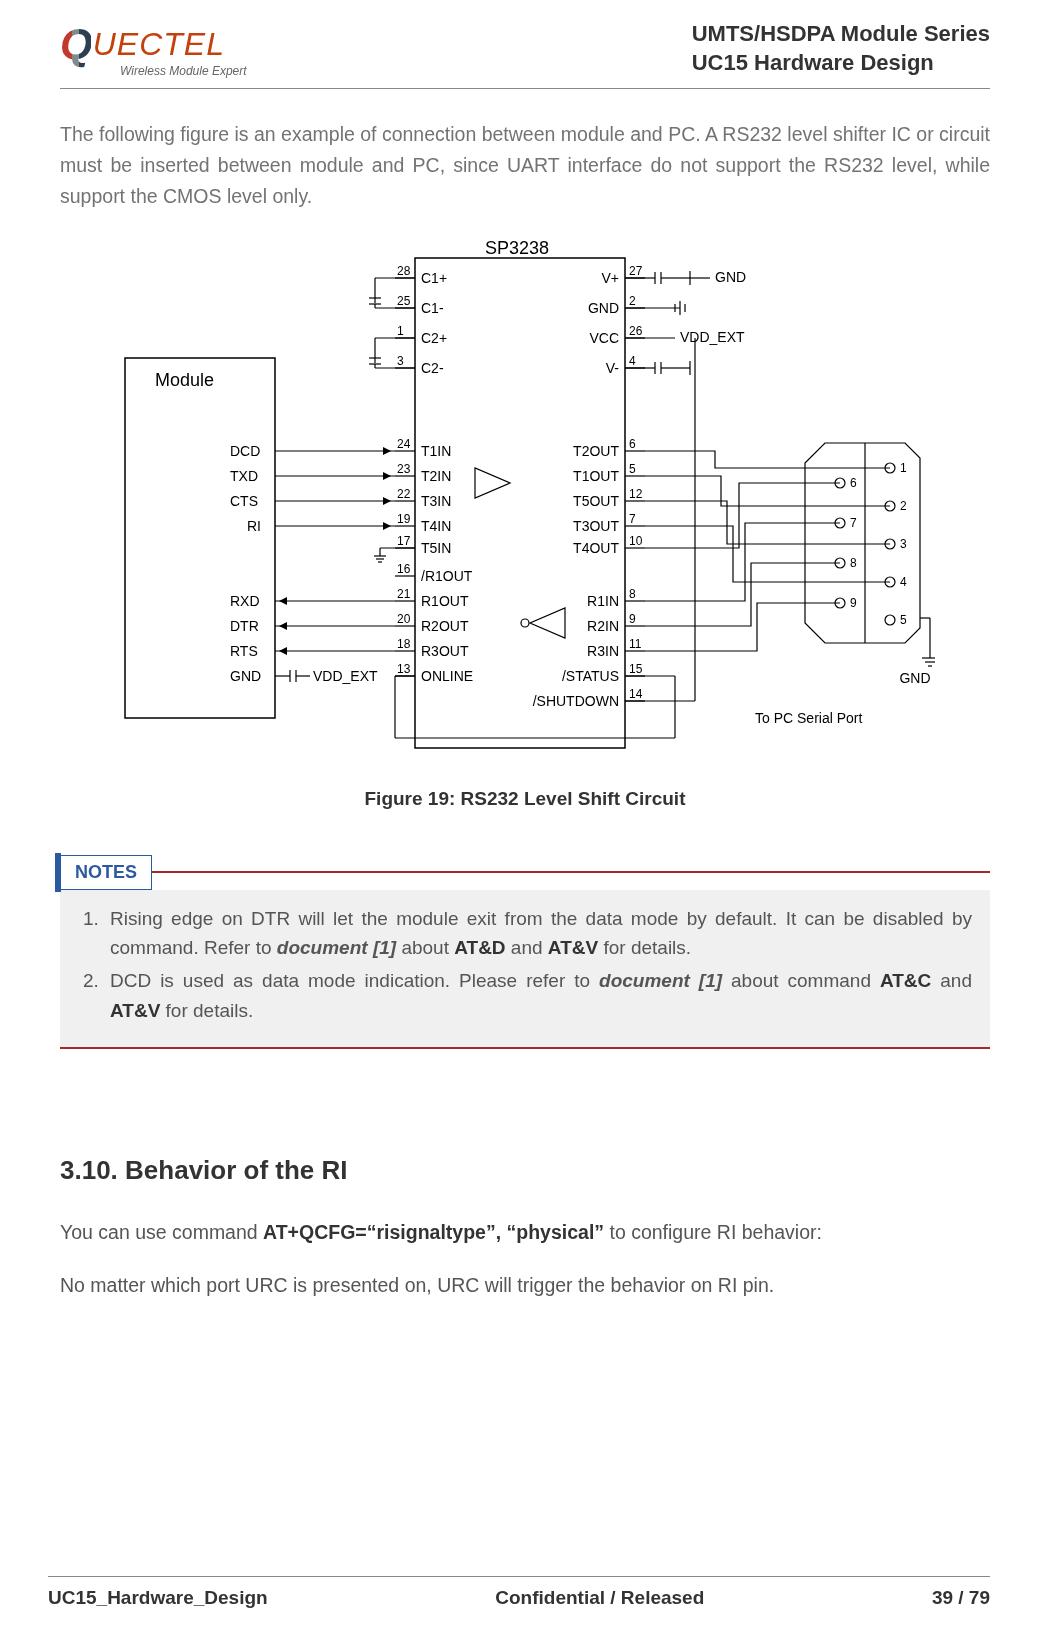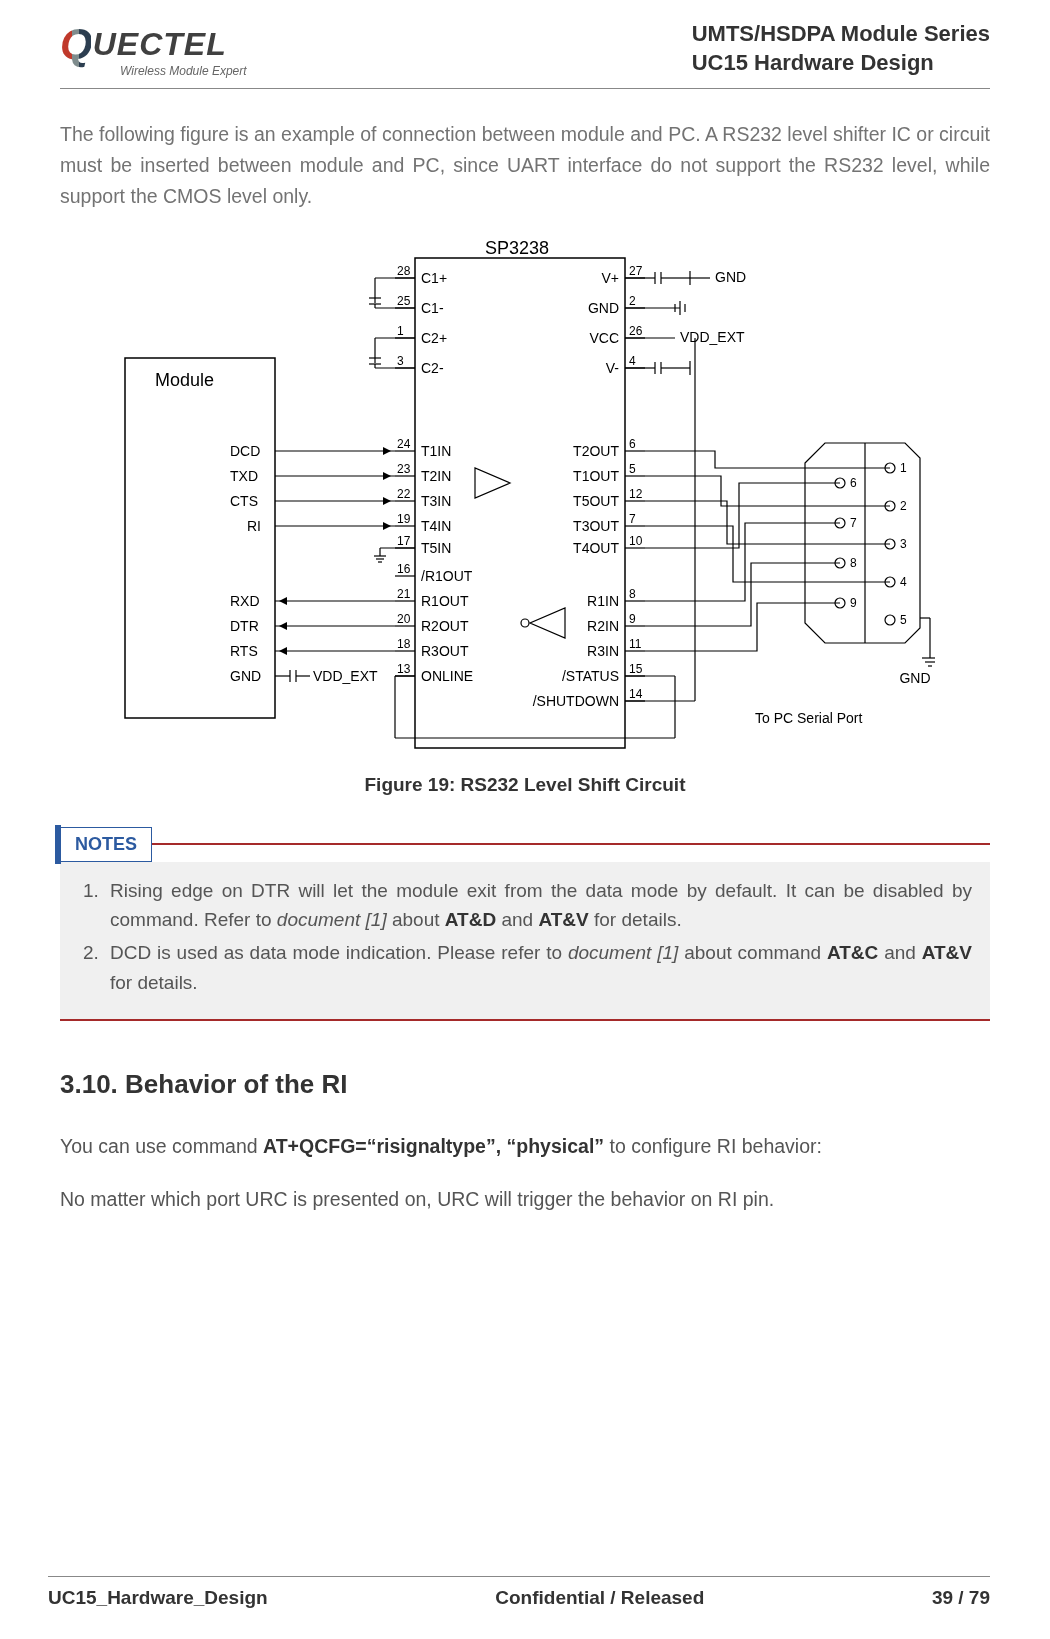--- a/index.html
+++ b/index.html
@@ -21,52 +21,52 @@
       margin-bottom: 30px;
     }
     .logo-block { display: flex; flex-direction: column; }
     .logo-row { display: flex; align-items: center; }
     .logo-q {
       font-size: 42px; font-weight: bold; font-style: italic;
       background: linear-gradient(90deg,#c0392b 40%,#7f8c8d 40%,#7f8c8d 60%,#2c3e50 60%);
       -webkit-background-clip: text; background-clip: text; color: transparent;
       letter-spacing: -2px;
     }
-    .logo-text { font-size: 32px; font-weight: bold; font-style: italic; color: #404040; margin-left: 2px; letter-spacing: 1px;}
+    .logo-text { font-size: 32px; font-weight: normal; font-style: italic; color: #c2410c; margin-left: 2px; letter-spacing: 1px;}
     .logo-sub { font-size: 12px; color: #666; font-style: italic; margin-left: 60px; margin-top: -4px;}
     .header-right { text-align: left; font-weight: bold; font-size: 22px; color: #333; line-height: 1.3;}
     .intro { font-size: 19.5px; color: #737373; line-height: 1.6; text-align: justify; margin-bottom: 25px;}
     .figure-wrap { text-align: center; margin: 10px 0 20px 0; }
-    .figure-caption { font-weight: bold; font-size: 19px; color: #333; margin-top: 2px; }
+    .figure-caption { font-weight: bold; font-size: 19px; color: #333; margin-top: 16px; }
     .diagram { display: inline-block; position: relative; }
     .diagram svg { display:block; }
     .notes-header {
-      display: flex; align-items: center; margin-top: 31px; justify-content: space-between;
+      display: flex; align-items: center; margin-top: 45px; justify-content: space-between;
     }
     .notes-tab {
       border: 1px solid #2c5aa0; background: #fff;
       font-weight: bold; color: #2c5aa0; font-size: 18px;
       padding: 6px 14px 6px 14px; position: relative;
     }
     .notes-tab::before {
       content:""; position:absolute; left:-6px; top:-3px; width:6px; height:calc(100% + 6px);
       background:#2c5aa0;
     }
     .notes-line { flex:1; height:2px; background:#a52a2a; margin-left: -1px;}
     .notes-body {
       background: #f0f0f0; border-bottom: 2px solid #a52a2a;
       padding: 14px 18px 18px 18px; font-size: 19px; color: #555;
       line-height: 1.55;
     }
     .notes-body ol { padding-left: 26px; }
     .notes-body li { margin-bottom: 4px; padding-left: 6px; text-align: justify;}
-    .section-title { font-size: 26px; font-weight: bold; color: #333; margin-top: 48px; margin-bottom: 30px;}
+    .section-title { font-size: 26px; font-weight: bold; color: #333; margin-top: 106px; margin-bottom: 30px;}
     .body-text { font-size: 19.5px; color: #555; line-height: 1.7; margin-bottom: 20px;}
     b { font-weight: bold; color:#333;}
-    i.docref { font-style: italic; font-weight: normal;}
+    i.docref { font-style: italic; font-weight: bold;}
     .footer {
       position: absolute; bottom: 30px; left: 48px; right: 60px;
       border-top: 1px solid #888; padding-top: 10px;
       display: flex; justify-content: space-between; font-size: 19px; font-weight: bold; color:#333;
     }
     .diagram text { font-family: Arial, sans-serif; }
   </style>
 </head>
 <body>
 

